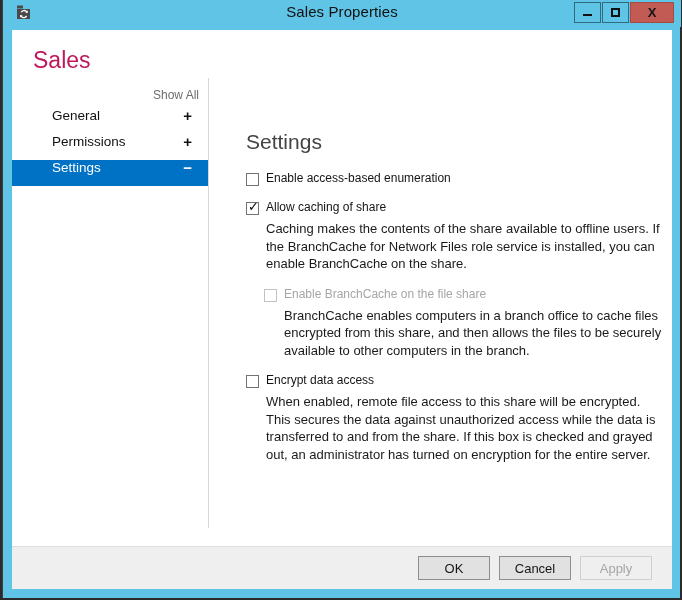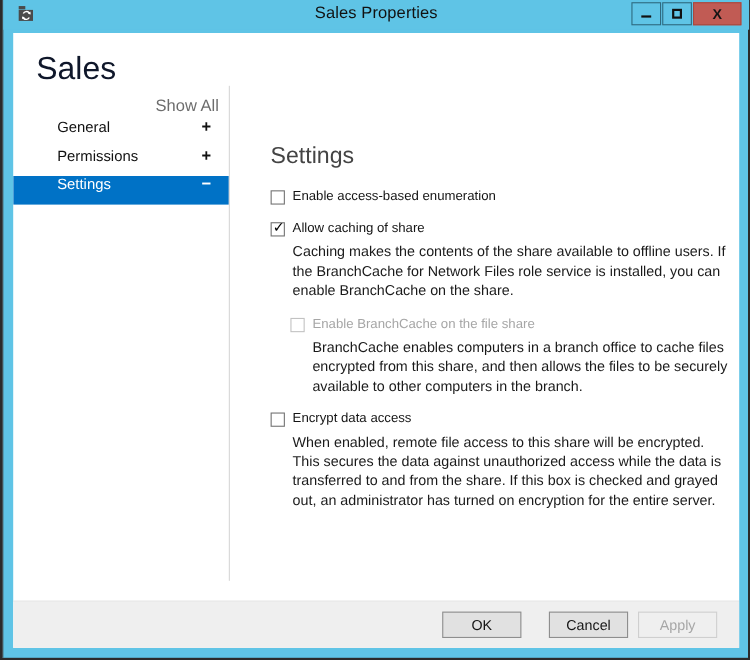--- a/index.html
+++ b/index.html
@@ -90,37 +90,37 @@
     height: 559px;
     background: #ffffff;
     overflow: hidden;
   }
 
   
   #page-heading {
     position: absolute;
     left: 21px;
     top: 17px;
-    font-size: 29px;
-    color: #0f172a;
+    font-size: 23px;
+    color: #be185d;
     font-weight: normal;
   }
 
   
   #nav {
     position: absolute;
     left: 0;
     top: 58px;
     width: 196px;
   }
   #show-all {
     position: absolute;
     right: 9px;
     top: 0px;
-    font-size: 15px;
+    font-size: 12px;
     color: #6d6d6d;
   }
   #nav-list {
     position: absolute;
     left: 0;
     top: 20px;
     width: 196px;
   }
   .nav-item {
     position: relative;
@@ -238,21 +238,21 @@
     background: #E1E1E1;
     border: 1px solid #8e8e8e;
     font-size: 13px;
     color: #151515;
     font-family: "Liberation Sans", sans-serif;
     display: flex;
     align-items: center;
     justify-content: center;
     cursor: default;
   }
-  #btn-ok { left: 390px; }
+  #btn-ok { left: 406px; }
   #btn-cancel { left: 487px; }
   #btn-apply {
     left: 568px;
     background: #EFEFEF;
     border: 1px solid #cfcfcf;
     color: #a6a6a6;
   }
 </style>
 </head>
 <body>

